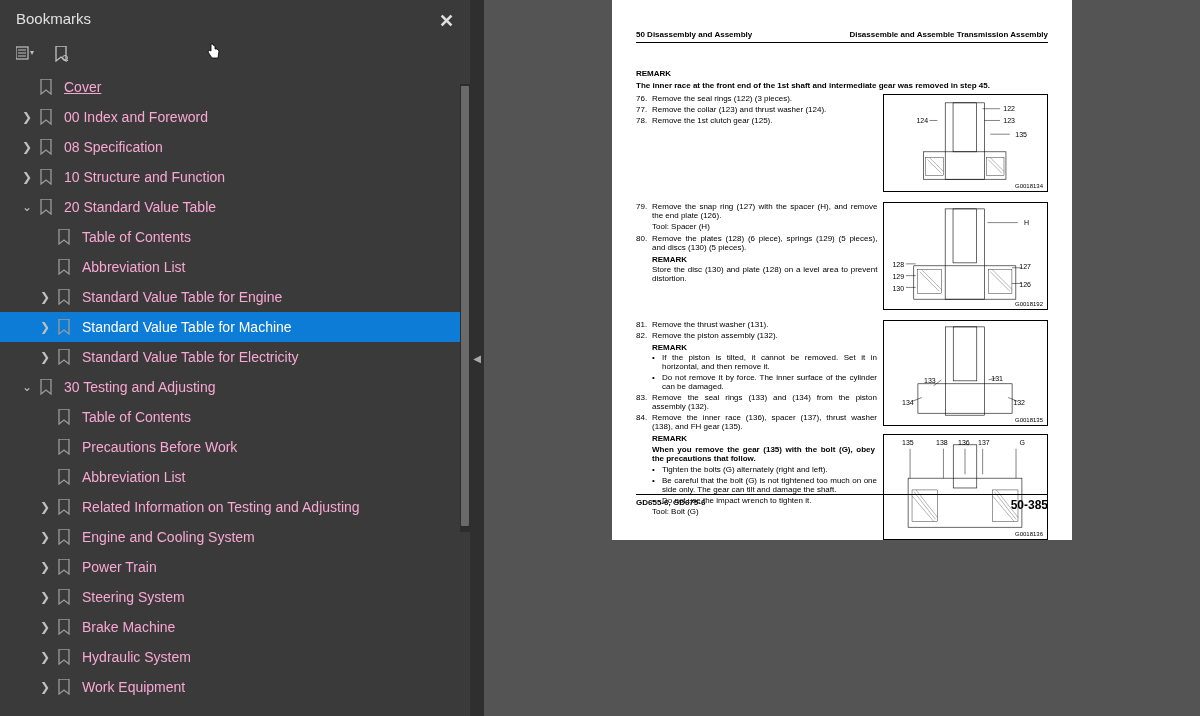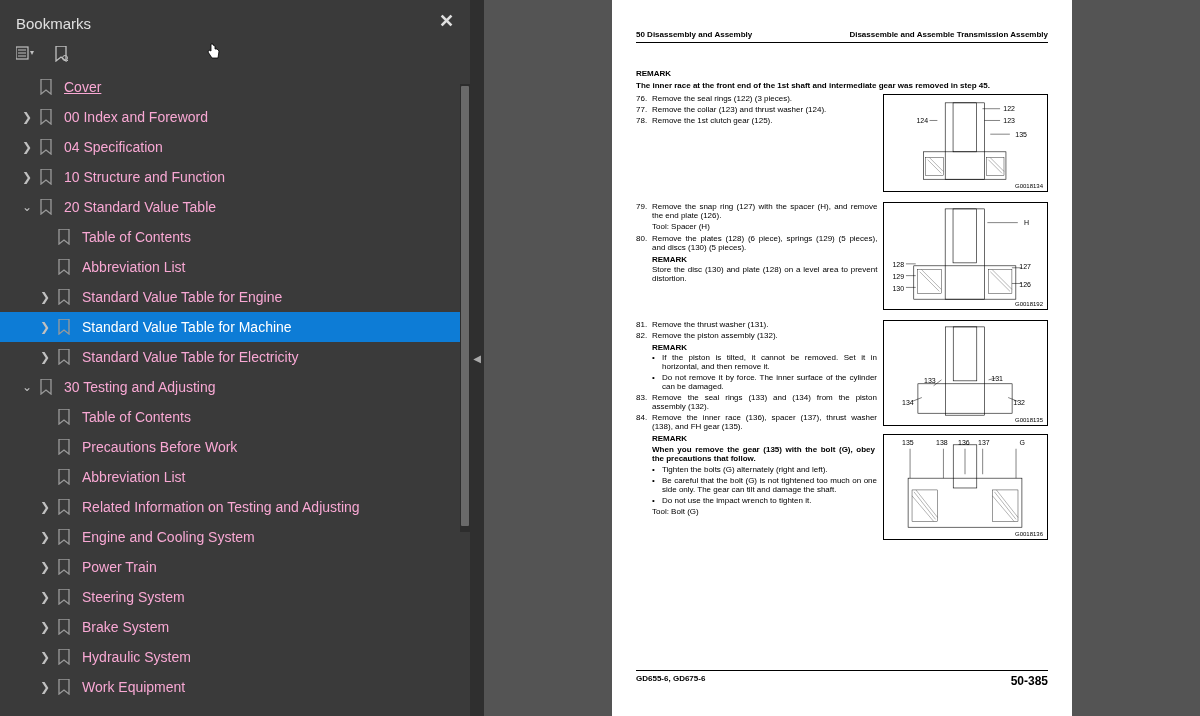--- a/index.html
+++ b/index.html
@@ -1,19 +1,19 @@
 <!DOCTYPE html>
 <html><head>
 <meta charset="utf-8">
 <style>
 * { margin: 0; padding: 0; box-sizing: border-box; }
 body { font-family: "Segoe UI", Arial, sans-serif; background: #3d3d3d; width: 1200px; height: 716px; overflow: hidden; display: flex; }
 
 .sidebar { width: 470px; height: 716px; background: #3a3a3a; display: flex; flex-direction: column; position: relative; }
-.sidebar-header { display: flex; align-items: flex-end; justify-content: space-between; padding: 10px 16px 8px 16px; }
+.sidebar-header { display: flex; align-items: flex-start; justify-content: space-between; padding: 10px 16px 8px 16px; }
 .sidebar-title { color: #e0e0e0; font-size: 15px; font-weight: 400; }
 .close-icon { color: #e0e0e0; font-size: 18px; cursor: pointer; font-weight: bold; }
 .toolbar { padding: 6px 16px 10px 16px; display: flex; gap: 18px; align-items: center; position: relative; }
 .tool-btn { color: #c0c0c0; cursor: pointer; display: flex; align-items: center; }
 .cursor-hand { position: absolute; left: 206px; top: 2px; font-size: 14px; color: #fff; }
 
 .bookmark-list { flex: 1; overflow-y: auto; overflow-x: hidden; padding-right: 2px; }
 .bookmark-item { display: flex; align-items: center; padding: 4px 0 4px 0; min-height: 30px; cursor: pointer; }
 .bookmark-item.selected { background: #0d7cd6; }
 .bookmark-item.selected .bm-label { color: #fff; }
@@ -24,21 +24,21 @@
 .indent-0 { padding-left: 18px; }
 .indent-1 { padding-left: 36px; }
 
 .scrollbar-track { position: absolute; right: 0; top: 84px; width: 10px; height: 448px; background: #2d2d2d; }
 .scrollbar-thumb { position: absolute; right: 1px; top: 86px; width: 8px; height: 440px; background: #6a6a6a; border-radius: 1px; }
 
 .collapse-arrow { width: 14px; background: #2f2f2f; display: flex; align-items: center; justify-content: center; cursor: pointer; }
 .collapse-arrow span { color: #aaa; font-size: 10px; }
 
 .doc-area { flex: 1; background: #545454; display: flex; justify-content: center; padding-top: 0; overflow: hidden; }
-.page { background: #fff; width: 460px; height: 716px; padding: 30px 24px 20px 24px; font-family: Arial, sans-serif; position: relative; }
+.page { background: #fff; width: 460px; height: 540px; padding: 30px 24px 20px 24px; font-family: Arial, sans-serif; position: relative; }
 .page-header { display: flex; justify-content: space-between; border-bottom: 1px solid #000; padding-bottom: 3px; margin-bottom: 26px; }
 .ph-left { font-size: 8px; font-weight: bold; }
 .ph-right { font-size: 8px; font-weight: bold; }
 .remark { font-size: 8px; font-weight: bold; margin-bottom: 3px; }
 .intro { font-size: 8px; font-weight: bold; margin-bottom: 4px; }
 .step-row { display: flex; font-size: 8px; margin-bottom: 2px; }
 .step-num { width: 16px; flex-shrink: 0; }
 .step-text { flex: 1; text-align: justify; }
 .text-col { width: 242px; }
 .content-row { display: flex; gap: 6px; margin-bottom: 10px; }
@@ -108,21 +108,21 @@
         </span>
         <span class="bm-label">00 Index and Foreword</span>
       </div>
       <div class="bookmark-item indent-0">
         <span class="expand-icon">❯</span>
         <span class="bm-icon">
           <svg class="ribbon" viewBox="0 0 14 16">
             <path d="M2 0 L12 0 L12 15 L7 11 L2 15 Z" fill="none" stroke="#9a9a9a" stroke-width="1.3"></path>
           </svg>
         </span>
-        <span class="bm-label">04 Specification</span>
+        <span class="bm-label">08 Specification</span>
       </div>
       <div class="bookmark-item indent-0">
         <span class="expand-icon">❯</span>
         <span class="bm-icon">
           <svg class="ribbon" viewBox="0 0 14 16">
             <path d="M2 0 L12 0 L12 15 L7 11 L2 15 Z" fill="none" stroke="#9a9a9a" stroke-width="1.3"></path>
           </svg>
         </span>
         <span class="bm-label">10 Structure and Function</span>
       </div>
@@ -252,21 +252,21 @@
         </span>
         <span class="bm-label">Steering System</span>
       </div>
       <div class="bookmark-item indent-1">
         <span class="expand-icon">❯</span>
         <span class="bm-icon">
           <svg class="ribbon" viewBox="0 0 14 16">
             <path d="M2 0 L12 0 L12 15 L7 11 L2 15 Z" fill="none" stroke="#9a9a9a" stroke-width="1.3"></path>
           </svg>
         </span>
-        <span class="bm-label">Brake System</span>
+        <span class="bm-label">Brake Machine</span>
       </div>
       <div class="bookmark-item indent-1">
         <span class="expand-icon">❯</span>
         <span class="bm-icon">
           <svg class="ribbon" viewBox="0 0 14 16">
             <path d="M2 0 L12 0 L12 15 L7 11 L2 15 Z" fill="none" stroke="#9a9a9a" stroke-width="1.3"></path>
           </svg>
         </span>
         <span class="bm-label">Hydraulic System</span>
       </div>

